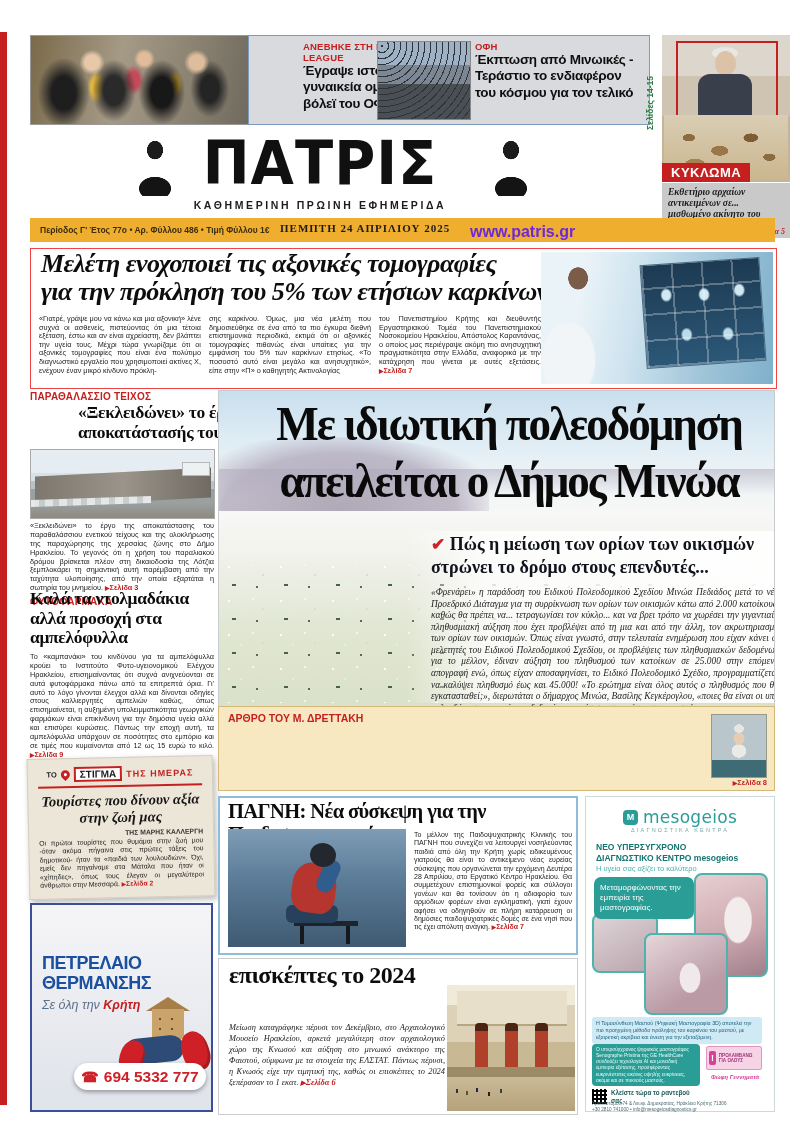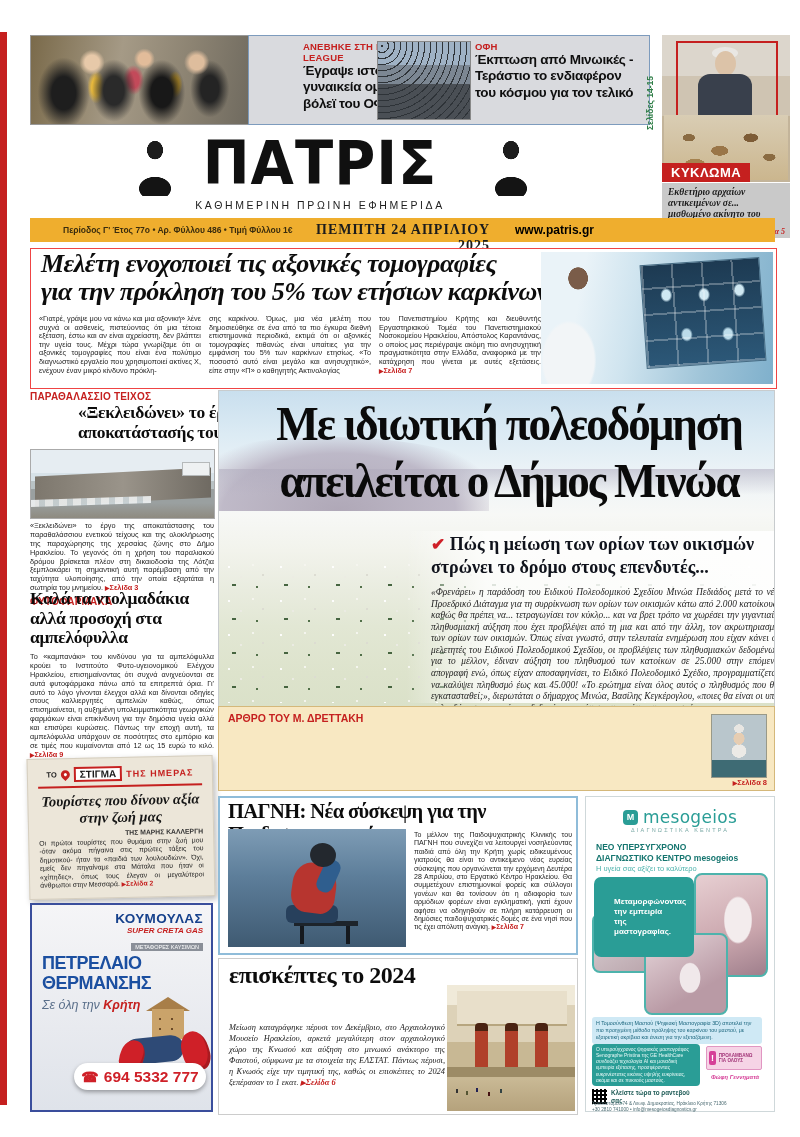--- a/index.html
+++ b/index.html
@@ -64,29 +64,29 @@
   
   .bust{width:54px;height:62px;
     background:
       radial-gradient(13px 15px at 50% 26%, #1c1c1c 60%, transparent 63%),
       radial-gradient(6px 8px at 56% 30%, #c9b9a5 55%, transparent 60%),
       radial-gradient(26px 19px at 50% 88%, #141414 60%, transparent 63%);}
   .bust-l{left:128px;top:134px;}
   .bust-r{left:484px;top:134px;}
   .mast-title{left:160px;top:128px;width:320px;text-align:center;font-family:"DejaVu Sans",sans-serif;
     font-weight:bold;font-size:56px;letter-spacing:1px;color:#101010;transform:scaleY(1.08);transform-origin:top;}
-  .mast-sub{left:160px;top:199px;width:320px;text-align:center;font-size:10.5px;font-weight:normal;
+  .mast-sub{left:160px;top:199px;width:320px;text-align:center;font-size:10.5px;font-weight:bold;
     letter-spacing:2.6px;color:#1d1d1d;}
 
   
   .info-bar{left:30px;top:218px;width:745px;height:24px;background:#efae2e;}
-  .info-issue{position:absolute;left:10px;top:7px;font-size:8.5px;font-weight:bold;color:#3a2c0e;margin-left:23px;}
-  .info-date{position:absolute;left:250px;top:4px;width:210px;text-align:right;
-    font-family:"Liberation Serif",serif;font-weight:bold;font-size:14px;letter-spacing:1px;color:#1c1c1c;}
-  .info-site{position:absolute;left:440px;top:5px;font-size:12px;font-weight:bold;color:#000000;margin-left:45px;}
+  .info-issue{position:absolute;left:10px;top:7px;font-size:8.5px;font-weight:bold;color:#3a2c0e;}
+  .info-date{position:absolute;left:250px;top:4px;width:210px;text-align:left;
+    font-family:"Liberation Serif",serif;font-weight:bold;font-size:11px;letter-spacing:1px;color:#1c1c1c;}
+  .info-site{position:absolute;left:440px;top:5px;font-size:16px;font-weight:bold;color:#6d28d9;}
 
   
   .ct-box{left:30px;top:248px;width:745px;height:139px;border:1px solid #ef4444;background:#fff;}
   .ct-headline{position:absolute;left:10px;top:1px;font-family:"Liberation Serif",serif;
     font-style:italic;font-weight:bold;font-size:26px;line-height:1.07;letter-spacing:-0.5px;color:#0d0d0d;}
   .ct-photo{position:absolute;right:3px;top:3px;width:232px;height:132px;
     background:
       radial-gradient(16px 18px at 16% 20%, #7a5c49 60%, transparent 63%),
       radial-gradient(46px 66px at 12% 82%, #f2f5f7 55%, transparent 60%),
       linear-gradient(100deg,#eaf3f8 0 18%, #cfe4ef 40%, #9fc4d8 72%, #7fb0cc 100%);}
@@ -235,21 +235,21 @@
   .meso-logo-row{position:absolute;left:0;top:10px;width:100%;display:flex;align-items:center;justify-content:center;gap:5px;}
   .meso-icon{width:15px;height:15px;background:#2a9d96;border-radius:4px;color:#fff;font-size:9px;font-weight:bold;
     display:flex;align-items:center;justify-content:center;}
   .meso-brand{font-family:"DejaVu Sans",sans-serif;font-size:17px;color:#2a9d96;letter-spacing:0.3px;}
   .meso-brand-sub{position:absolute;left:0;top:30px;width:100%;text-align:center;font-size:5.5px;
     letter-spacing:2.2px;color:#7aa9a6;}
   .meso-t1{position:absolute;left:10px;top:45px;font-size:8.5px;font-weight:bold;color:#15756f;}
   .meso-t2{position:absolute;left:10px;top:56px;font-size:8.5px;font-weight:bold;color:#15756f;}
   .meso-t3{position:absolute;left:10px;top:67px;font-size:7.5px;color:#4db3ac;}
   .meso-bubble{position:absolute;left:8px;top:80px;width:100px;background:#2a9d96;color:#fff;border-radius:7px;
-    padding:20px;font-size:8px;font-weight:bold;line-height:1.25;box-sizing:border-box;}
+    padding:6px;font-size:8px;font-weight:normal;line-height:1.25;box-sizing:border-box;}
   .meso-photo{position:absolute;border:2px solid #4db3ac;border-radius:8px;}
   .meso-p1{left:108px;top:76px;width:70px;height:100px;
     background:radial-gradient(24px 40px at 60% 45%, #f3eced 55%, transparent 60%),
       linear-gradient(160deg,#e7cfd2,#caa6ad 60%,#9f7f8c);}
   .meso-p2{left:6px;top:116px;width:62px;height:56px;
     background:linear-gradient(150deg,#ded5d8,#b9a4ab);}
   .meso-p3{left:58px;top:136px;width:80px;height:78px;
     background:radial-gradient(18px 26px at 55% 55%, #f0e8ea 55%, transparent 60%),
       linear-gradient(150deg,#e6d6da,#b99aa5 70%);}
   .meso-info{position:absolute;left:6px;top:220px;width:170px;background:#cfe9f5;color:#19647c;
@@ -384,25 +384,20 @@
     <div class="stigma-rule"></div>
     <div class="stigma-headline">Τουρίστες που δίνουν αξία στην ζωή μας</div>
     <div class="stigma-byline">ΤΗΣ ΜΑΡΗΣ ΚΑΛΛΕΡΓΗ</div>
     <div class="stigma-body jtext">
       <span>Οι πρώτοι τουρίστες που θυμάμαι στην ζωή μου -όταν ακόμα πήγαινα στις πρώτες τάξεις του δημοτικού- ήταν τα «παιδιά των λουλουδιών». Όχι, εμείς δεν πηγαίναμε στα Μάταλα που ήταν οι «χίπηδες», όπως τους έλεγαν οι μεγαλύτεροι άνθρωποι στην Μεσσαρά.</span>
       <span class="pageref"><span class="arrow">▶</span><span>Σελίδα 2</span></span>
     </div>
   </div>
 
   <div class="abs km">
-    <div class="km-brandblock">
-      <div class="km-brand">ΚΟΥΜΟΥΛΑΣ</div>
-      <div class="km-sub">SUPER CRETA GAS</div>
-      <div><span class="km-sub2">ΜΕΤΑΦΟΡΕΣ ΚΑΥΣΙΜΩΝ</span></div>
-    </div>
     <div class="km-prod">
       <span>ΠΕΤΡΕΛΑΙΟ</span>
       <span>ΘΕΡΜΑΝΣΗΣ</span>
     </div>
     <div class="km-cov">
       <span>Σε όλη την </span><b>Κρήτη</b>
     </div>
     <div class="km-roof"></div>
     <div class="km-house"></div>
     <div class="km-sleeve"></div>

